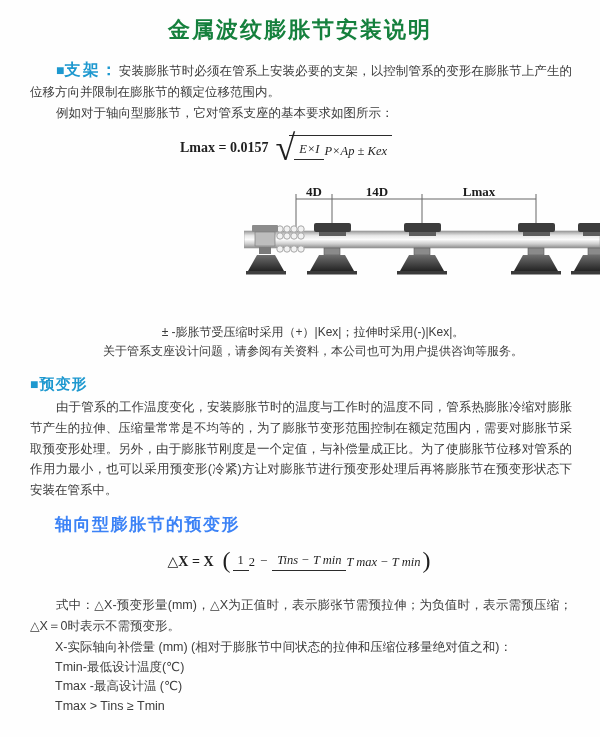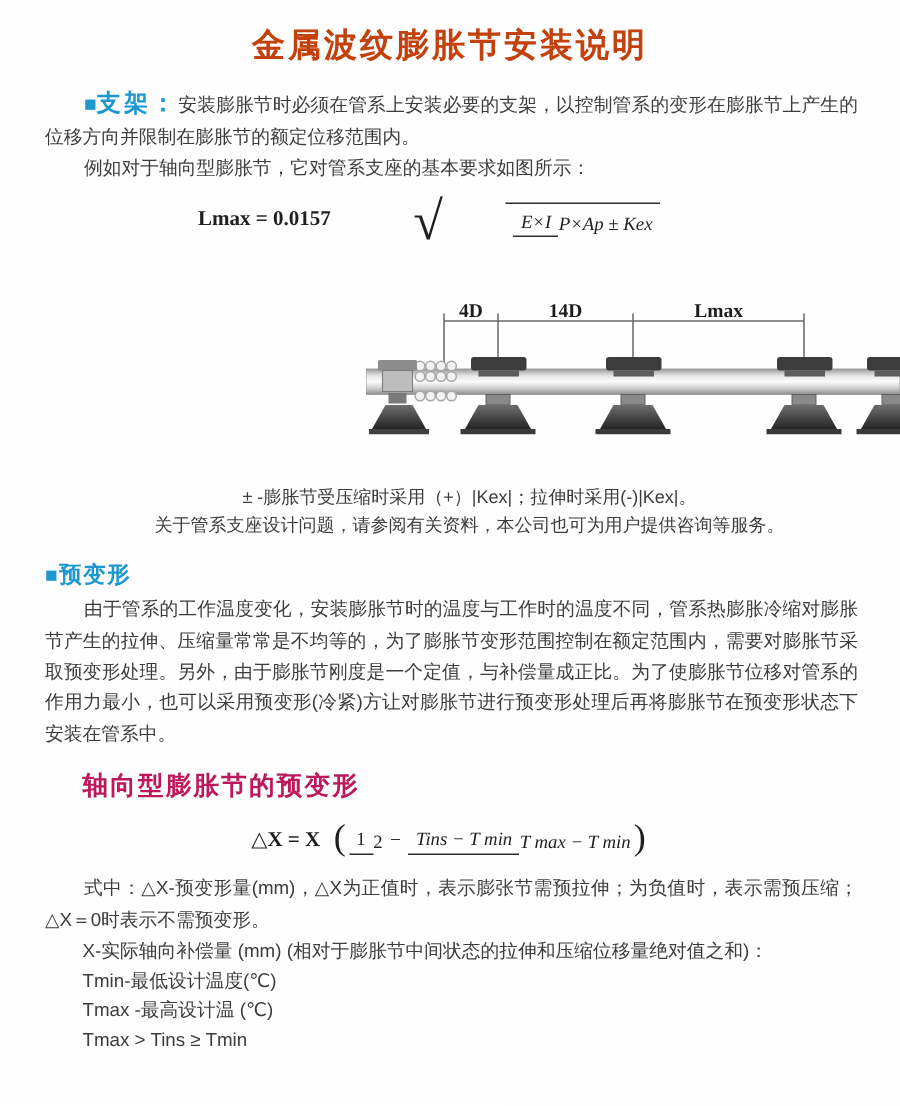--- a/index.html
+++ b/index.html
@@ -1,63 +1,63 @@
 <!DOCTYPE html>
 <html><head>
 <meta charset="utf-8">
 <style>
   html,body{margin:0;padding:0;background:#fff;}
   .page{
     position:relative;width:600px;height:737px;background:#fefefe;overflow:hidden;
     font-family:"Liberation Sans","DejaVu Sans",sans-serif;color:#3c3c3c;
   }
   .title{
-    text-align:center;font-size:22px;font-weight:700;color:#c2410c;
+    text-align:center;font-size:22px;font-weight:700;color:#15803d;
     margin:0;padding-top:15px;letter-spacing:2px;
   }
   .para{
     margin:0 28px 0 30px;font-size:12.5px;line-height:21px;
     text-align:justify;text-indent:26px;color:#3c3c3c;
   }
   .support-para{margin-top:14px;}
   .sq-marker{color:#1d98cf;font-size:14px;font-style:normal;}
   .sec-title-inline{color:#1d98cf;font-weight:700;font-size:16px;letter-spacing:2px;}
   .sec-head{
     margin:14px 30px 0;color:#1d98cf;font-size:15px;font-weight:700;letter-spacing:1px;
   }
   
   .formula{
     display:flex;justify-content:center;align-items:center;
     font-family:"Liberation Serif","DejaVu Serif",serif;color:#1f1f1f;
   }
-  .formula-1{margin:10px 40px 6px 12px;gap:48px;}
+  .formula-1{margin:10px 40px 6px 12px;}
   .f-lhs{font-weight:700;font-size:14px;margin-right:7px;white-space:nowrap;}
   .sqrt-sym{font-size:36px;font-weight:300;line-height:0.75;margin-right:-6px;transform:translateY(1px);}
   .radicand{border-top:1.5px solid #2b2b2b;padding:3px 5px 0;}
   .frac{display:inline-flex;flex-direction:row;align-items:center;
         font-style:italic;font-size:12.5px;line-height:1.3;}
   .frac .num{padding:0 5px 1px;border-bottom:1px solid #2b2b2b;white-space:nowrap;}
   .frac .den{padding-top:1px;white-space:nowrap;}
   .frac-upright{font-style:normal;}
   .paren{font-size:24px;font-weight:400;margin:0 2px;transform:translateY(-1px);}
   .f-op{margin:0 5px;font-size:13px;}
   
   .vars-wrap{position:relative;margin-top:8px;height:154px;}
   .varlist{list-style:none;margin:0 0 0 30px;padding:0;font-size:12.5px;line-height:19.4px;}
   .varlist li{padding-left:25px;}
   .varlist li.no-ind{padding-left:0;}
   .hang-line{margin:0 28px 0 54px;font-size:12px;line-height:19px;text-align:center;text-indent:0;}
-  .diagram-box{position:absolute;top:32px;right:0;width:356px;height:110px;}
+  .diagram-box{position:absolute;top:16px;right:0;width:356px;height:110px;}
   
   .subhead{
-    margin:12px 0 0 55px;color:#be185d;font-size:17px;font-weight:700;letter-spacing:1.5px;
+    margin:12px 0 0 55px;color:#3b82f6;font-size:17px;font-weight:700;letter-spacing:1.5px;
   }
   .formula-2{margin:12px 0 6px;}
   .axlines{list-style:none;margin:1px 0 0 55px;padding:0;font-size:12.5px;line-height:19.6px;}
-  .explain{margin-top:8px;}
+  .explain{margin-top:20px;}
 </style>
 </head>
 <body>
 
 <div class="page">
 
   <h1 class="title">金属波纹膨胀节安装说明</h1>
 
   <p class="para support-para">
     <span class="sq-marker">■</span><span class="sec-title-inline">支架：</span><span>安装膨胀节时必须在管系上安装必要的支架，以控制管系的变形在膨胀节上产生的位移方向并限制在膨胀节的额定位移范围内。</span>

